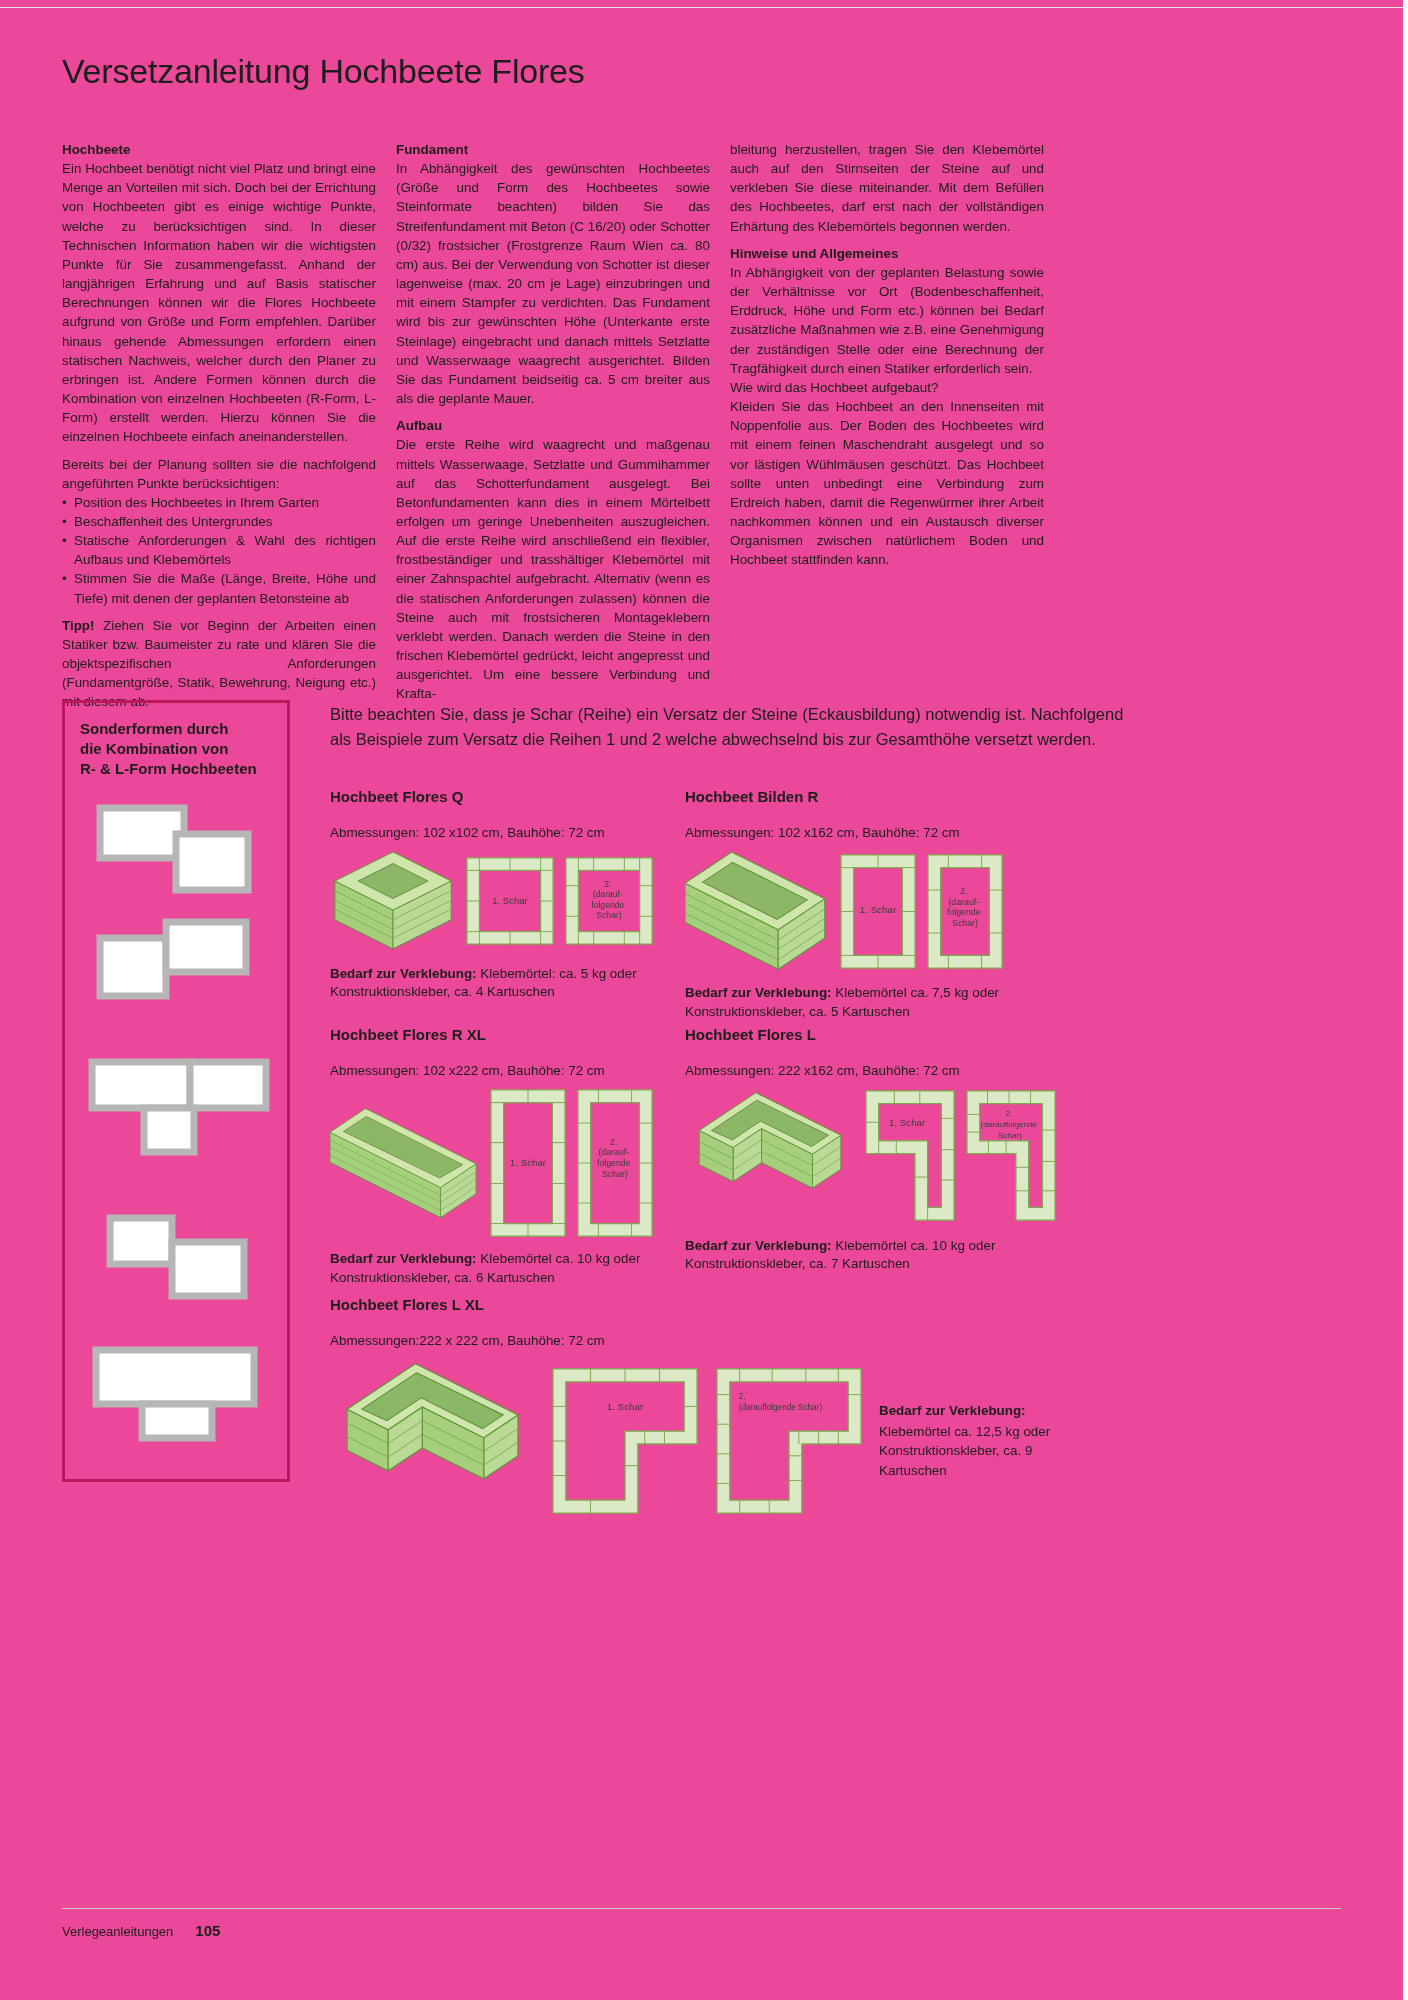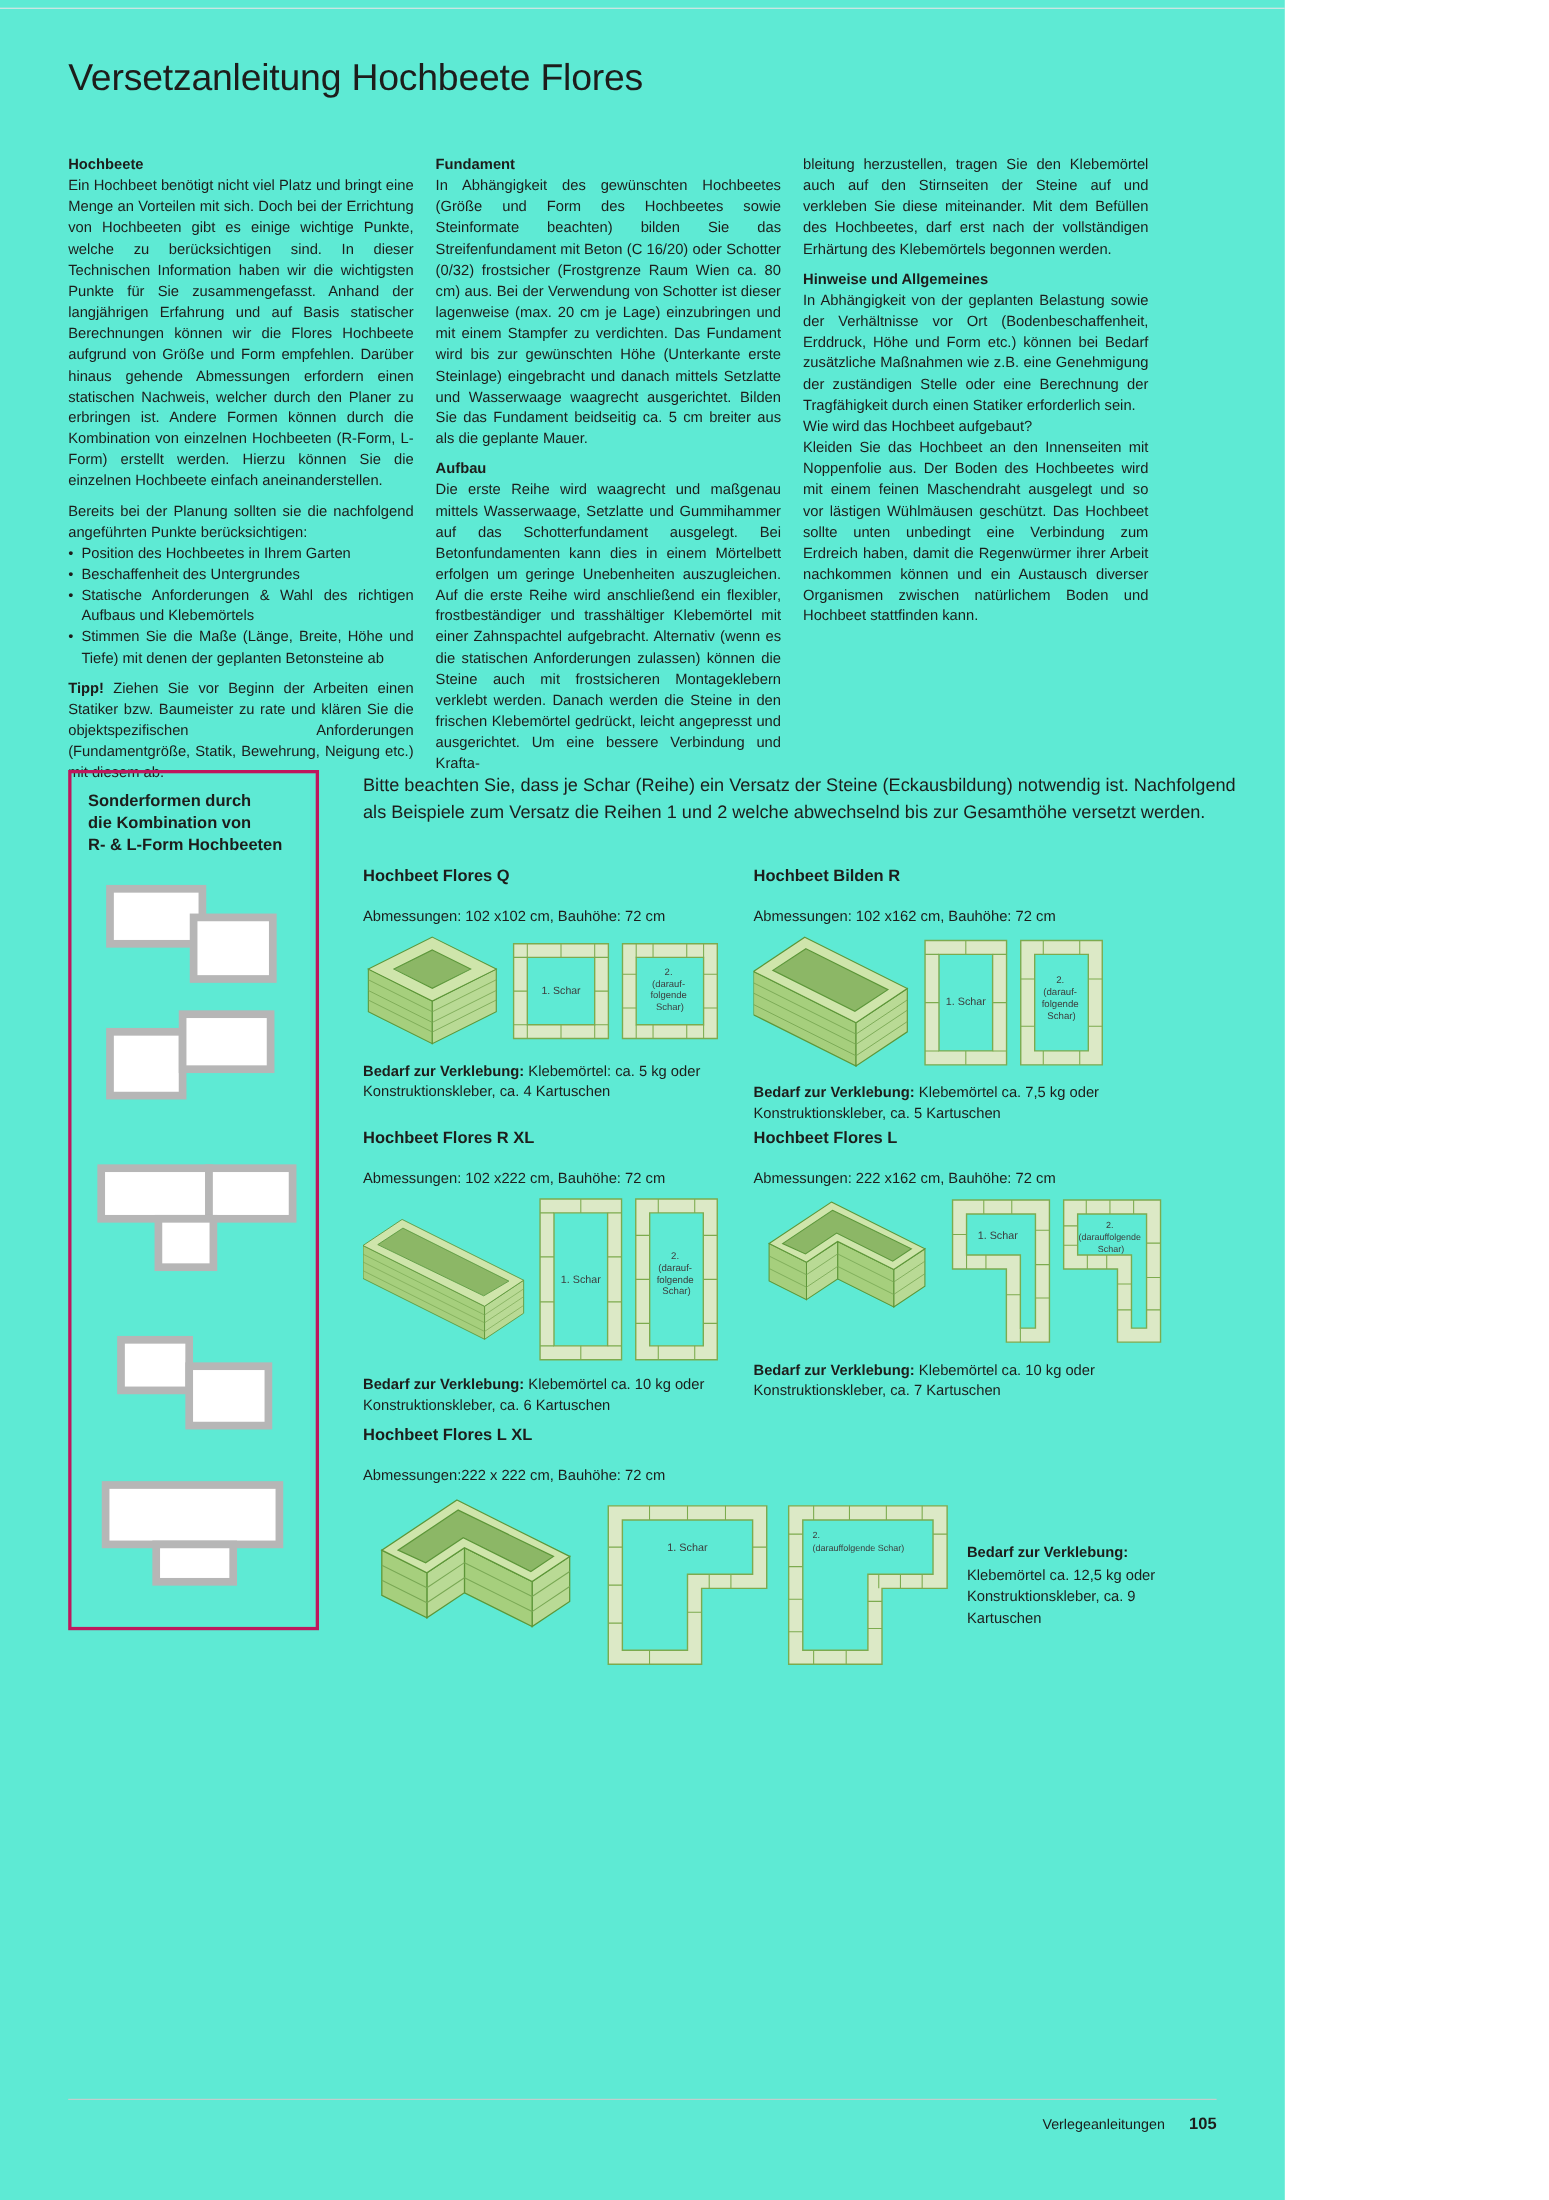--- a/index.html
+++ b/index.html
@@ -1,17 +1,17 @@
 <!DOCTYPE html>
 <html lang="de"><head>
 <meta charset="utf-8">
 <style>
   *{box-sizing:border-box}
   body{margin:0;background:#fff;font-family:"Liberation Sans",sans-serif;color:#1d1d1b}
-  .page{position:relative;width:1168px;height:2000px;background:#5eead4;overflow:hidden}
+  .page{position:relative;width:1403px;height:2000px;background:#ec4899;overflow:hidden}
   .top-rule{position:absolute;top:7px;left:0;width:100%;border-top:1px solid #e5e5e5}
   .title{position:absolute;left:62px;top:52px;margin:0;font-size:34px;font-weight:500;letter-spacing:-.2px}
   .columns{position:absolute;left:62px;top:140px;display:flex;gap:20px}
   .col{width:314px;font-size:13.4px;line-height:1.43;text-align:justify;hyphens:auto}
   .col h3{font-size:13.4px;margin:0}
   .col p{margin:0}
   .col .gap{margin-top:8px}
   .col ul{margin:0;padding:0;list-style:none}
   .col li{padding-left:12px;position:relative}
   .col li::before{content:"\2022";position:absolute;left:0}
@@ -19,21 +19,21 @@
   .sf-title{font-size:15px;font-weight:bold;line-height:1.32}
   .sf-shapes{margin-top:16px;display:block}
   .intro{position:absolute;left:330px;top:702px;width:800px;margin:0;font-size:16.5px;line-height:1.5}
   .product{position:absolute}
   .product h4{margin:0;font-size:15px;font-weight:bold}
   .dims{font-size:13.4px;margin-top:20px}
   .figures{display:flex;align-items:center;gap:9px;margin-top:10px}
   .glue{margin:12px 0 0;font-size:13.4px;line-height:1.38;max-width:335px}
   .glue-col{font-size:13.4px;line-height:1.45;width:175px;align-self:center}
   .glue-col strong{display:block;margin-bottom:1px}
-  .footer{position:absolute;left:62px;right:62px;top:1908px;border-top:1px solid #ccc;padding-top:13px;text-align:right}
+  .footer{position:absolute;left:62px;right:62px;top:1908px;border-top:1px solid #ccc;padding-top:13px;text-align:left}
   .footer .label{font-size:13px}
   .footer .num{font-size:15px;font-weight:bold;margin-left:22px}
   svg text{font-family:"Liberation Sans",sans-serif;fill:#3c3c3c}
   .plan-label{font-size:10px}
   .plan-label-sm{font-size:9px}
   .plan-label-xs{font-size:8.3px}
 </style>
 </head>
 <body>
 

